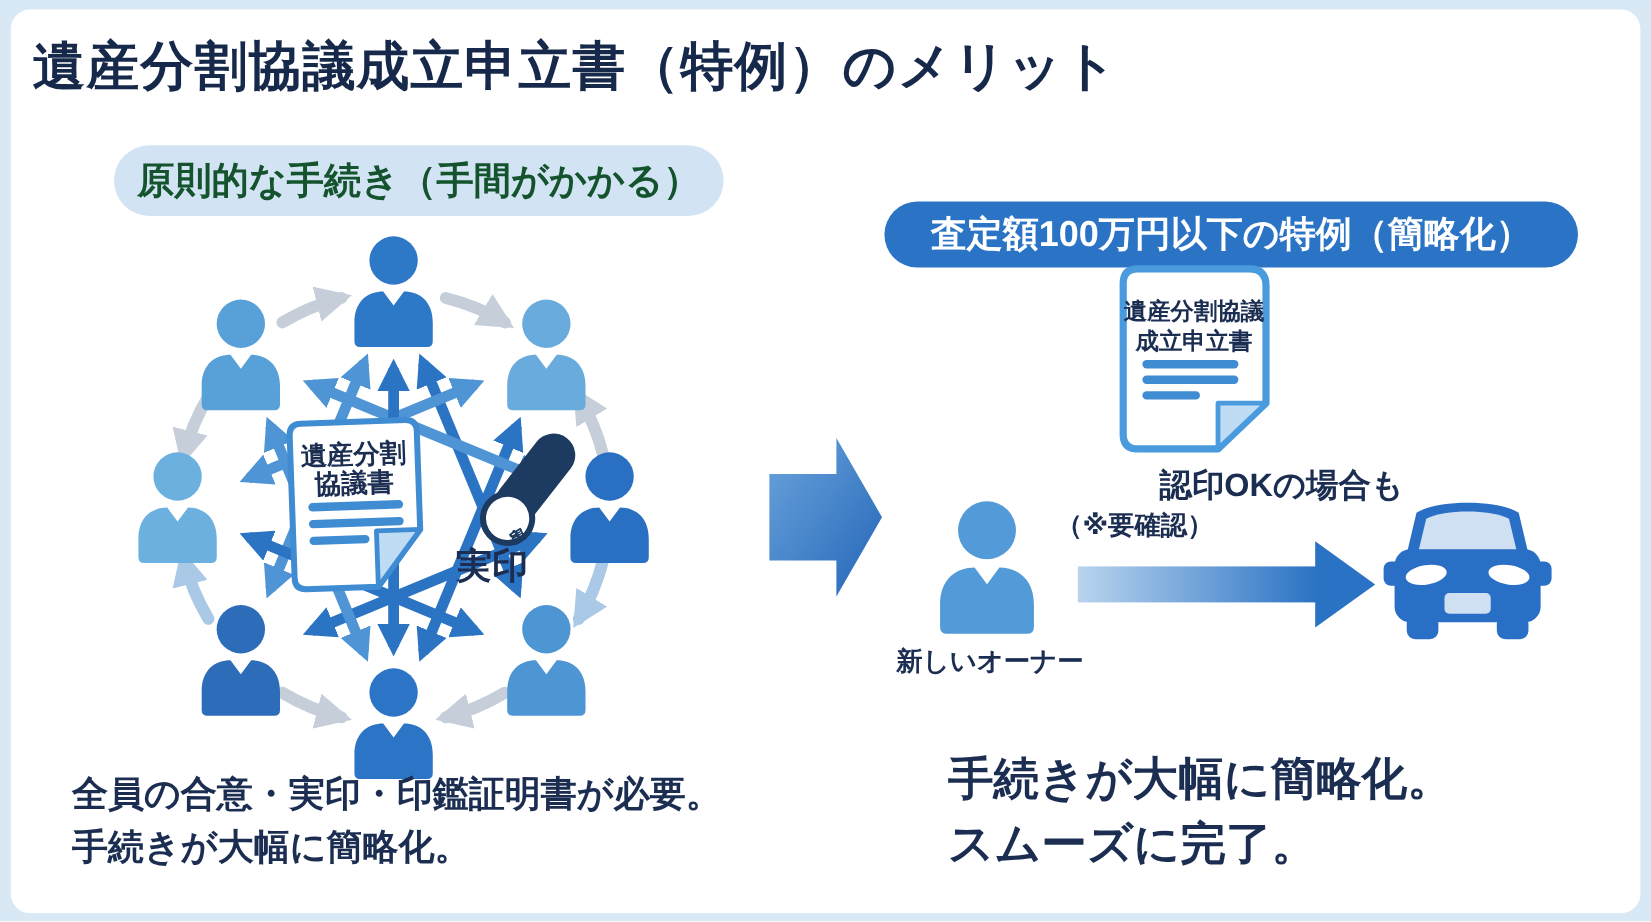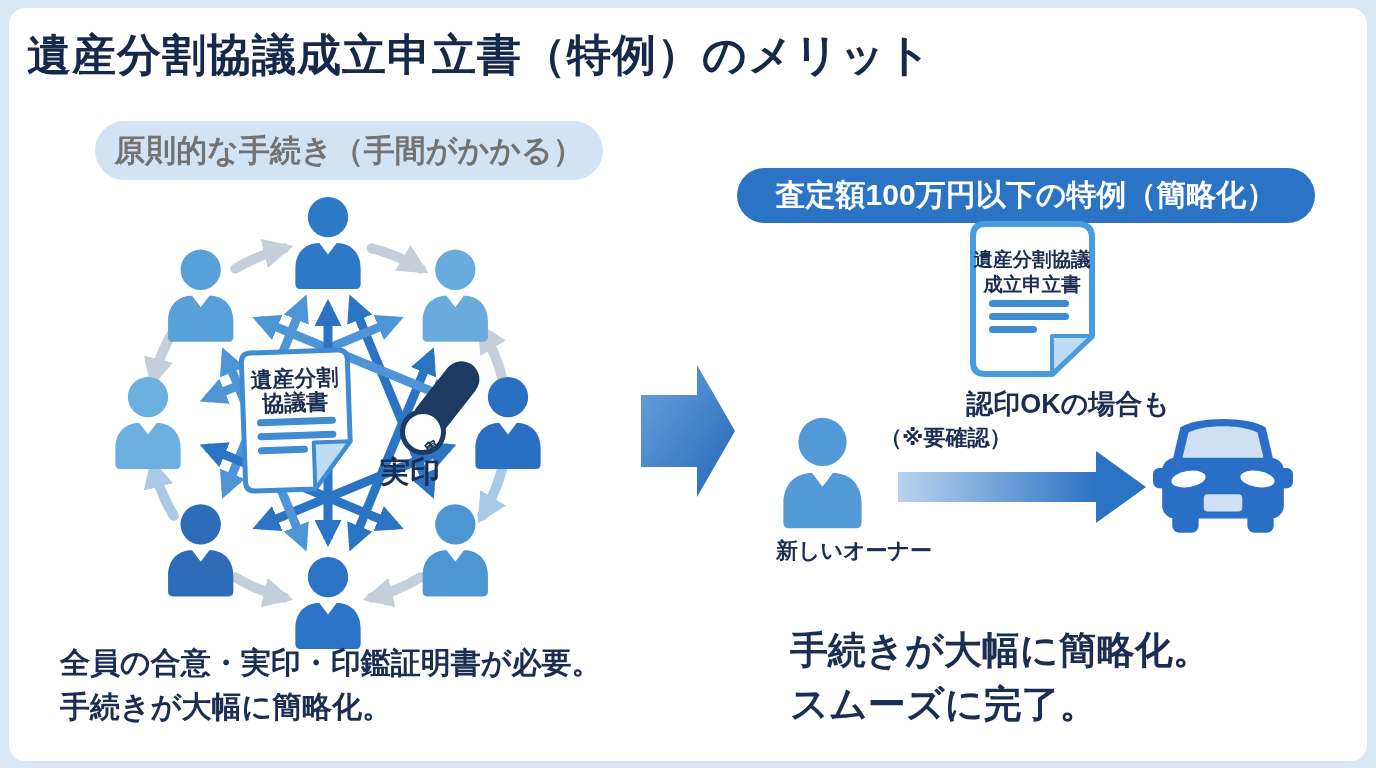--- a/index.html
+++ b/index.html
@@ -4,41 +4,41 @@
 <style>
   html,body{margin:0;padding:0;}
   body{font-family:"Liberation Sans","DejaVu Sans",sans-serif;}
   .canvas{position:relative;width:1376px;height:768px;background:#d9e8f5;overflow:hidden;}
   .panel{position:absolute;left:9px;top:8px;right:9px;bottom:7px;background:#ffffff;border-radius:16px;}
   .abs{position:absolute;}
   .page-title{left:0;top:26px;width:100%;text-align:left;font-size:44px;font-weight:bold;
     color:#16294a;letter-spacing:1px;padding-left:27px;}
   .pill{display:flex;align-items:center;justify-content:center;font-weight:bold;}
   .pill-left{left:95px;top:121px;width:508px;height:59px;border-radius:30px;background:#d2e4f4;
-    color:#737373;font-size:31px;}
+    color:#14532d;font-size:31px;}
   .pill-right{left:737px;top:124px;width:578px;height:55px;border-radius:28px;background:#2b74c5;
     color:#ffffff;font-size:30px;margin-top:44px;}
   #network-svg{left:55px;top:188px;}
   .doc{position:absolute;}
   .doc-left{left:240px;top:348px;transform:rotate(-2deg);}
-  .doc-right{left:969px;top:220px;}
+  .doc-right{left:932px;top:220px;}
   svg text{font-family:"Liberation Sans","DejaVu Sans",sans-serif;}
   .stamp{left:373px;top:360px;width:100px;height:106px;}
   .stamp-body{position:absolute;left:55px;top:-4px;width:36px;height:86px;background:#1d3a60;
     border-radius:18px;transform:rotate(38deg);}
   .stamp-face{position:absolute;left:27px;top:49px;width:46px;height:46px;background:#fff;
     border:5px solid #1d3a60;border-radius:50%;box-sizing:border-box;display:flex;
     align-items:center;justify-content:center;transform:rotate(-30deg);}
   .stamp-face span{font-size:12px;font-weight:bold;color:#1d3a60;line-height:1;writing-mode:vertical-rl;}
   .stamp-label{left:355px;top:452px;width:110px;text-align:center;font-size:30px;font-weight:bold;color:#1b2e52;}
   .big-arrow{left:641px;top:363px;}
   .note1{left:880px;top:386px;width:290px;text-align:right;font-size:27px;font-weight:bold;color:#1b2e52;}
   .note2{left:880px;top:423px;width:290px;text-align:left;font-size:22px;font-weight:bold;color:#1b2e52;}
   .owner-icon{left:765px;top:412px;}
-  .owner-label{left:740px;top:536px;width:170px;text-align:center;font-size:22px;font-weight:bold;color:#1b2e52;margin-left:29px;}
+  .owner-label{left:740px;top:536px;width:170px;text-align:center;font-size:22px;font-weight:bold;color:#1b2e52;}
   .h-arrow{left:898px;top:447px;}
   .car-icon{left:1152px;top:415px;}
   .caption{text-align:left;font-weight:bold;color:#1b2e52;}
   .caption-left{left:60px;top:641px;width:560px;font-size:30px;line-height:1.48;}
   .caption-right{left:790px;top:624px;width:480px;font-size:38px;line-height:1.42;}
 </style>
 </head>
 <body>
 
 <div class="canvas">

